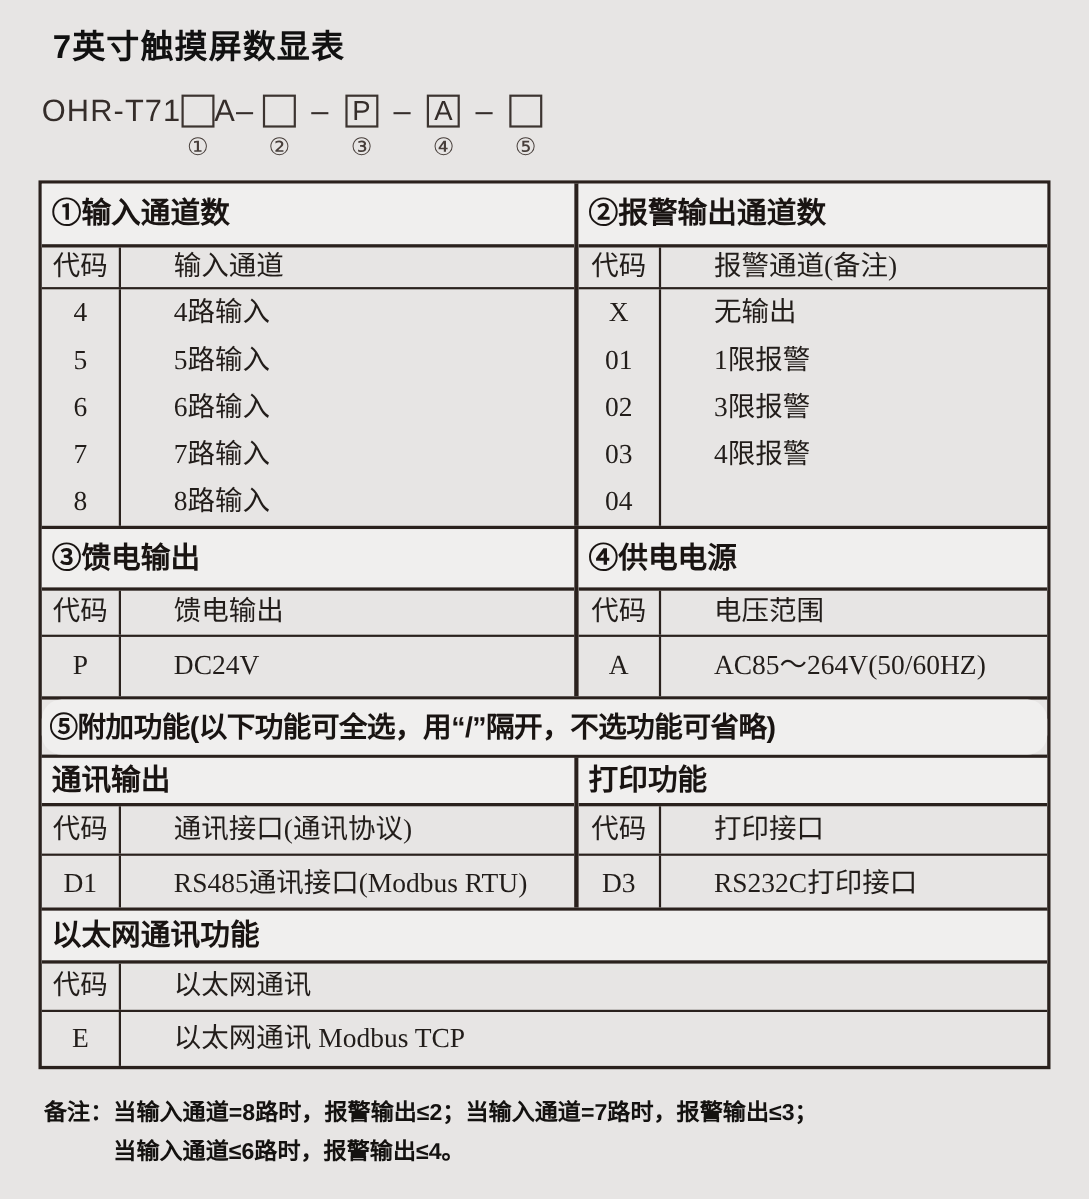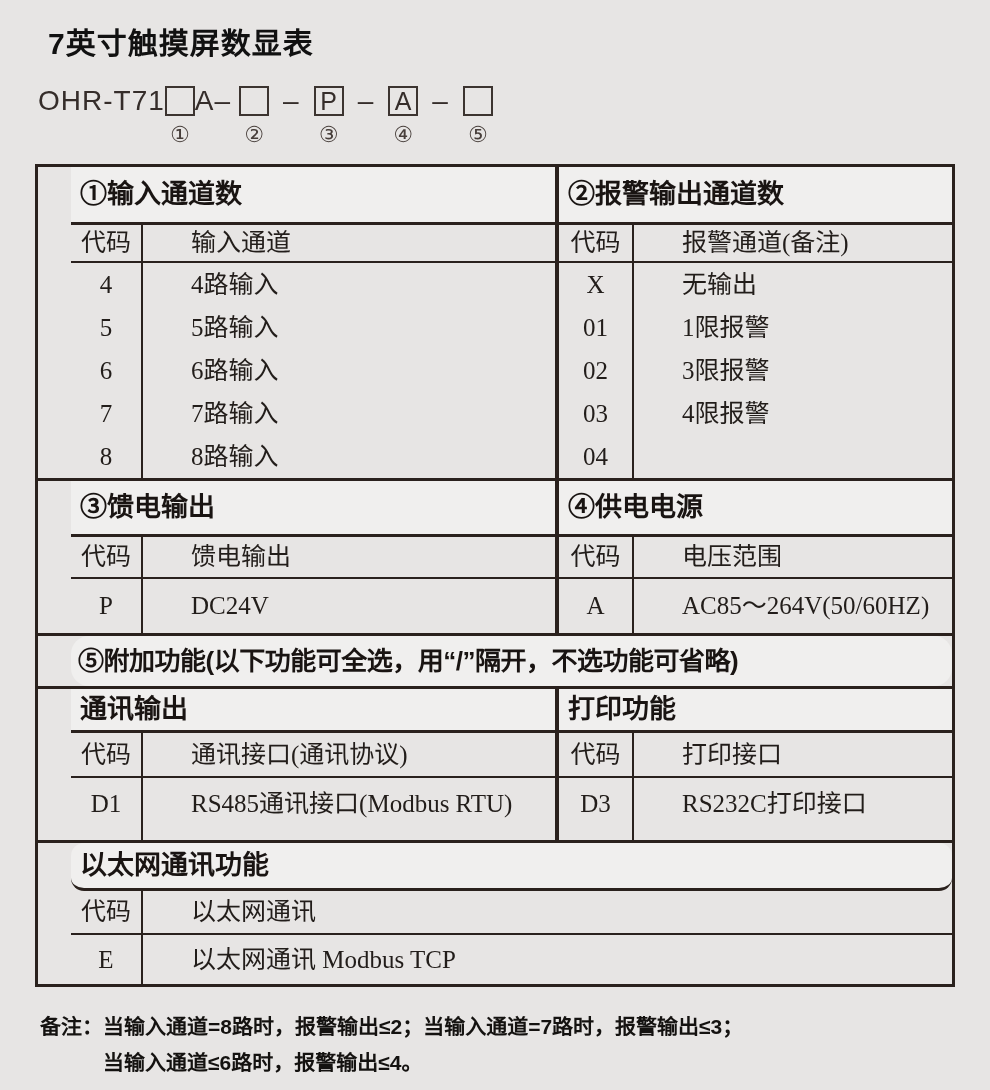--- a/index.html
+++ b/index.html
@@ -37,54 +37,54 @@
     margin-top:6px; height:26px;
     font-family:"DejaVu Sans", sans-serif;
     font-size:22px; line-height:26px; color:#473e3a;
   }
   
   .tbl {
     margin:16px 0 0 35px; width:920px;
     border:3px solid #2a211d; background:#e7e5e4;
     font-size:25px;
   }
-  .band { display:flex; border-top:3px solid #2a211d;padding-left:33px; }
+  .band { display:flex; border-top:3px solid #2a211d; }
   .band.first { border-top:none; }
   .half-l { width:488px; border-right:4px solid #2a211d; }
   .half-r { flex:1; }
   .full { width:100%; }
   .sec-h {
     background:#f0efee; border-bottom:3px solid #2a211d;
     font-family:"Liberation Sans", sans-serif; font-weight:700;
     font-size:27px; color:#191412; padding-left:9px;
   }
   .sec-h.h55 { height:58px; line-height:55px; }
   .sec-h.h53 { height:56px; line-height:53px; }
   .sec-h.h41 { height:44px; line-height:41px; }
-  .sec-h.h45 { height:48px; line-height:45px;border-radius:13px; }
+  .sec-h.h45 { height:48px; line-height:45px; }
   .sec5-h {
     background:#f0efee;
     font-family:"Liberation Sans", sans-serif; font-weight:700;
     font-size:26px; color:#191412; padding-left:7px;
     height:50px; line-height:50px; letter-spacing:-0.5px;border-radius:18px;
   }
   .sub { display:flex; border-bottom:2px solid #2a211d;align-items:center; }
   .sub.h36 { height:38px; line-height:36px; }
   .sub.h40 { height:42px; line-height:40px; }
   .sub.h43 { height:45px; line-height:43px; }
   .sub.h42 { height:44px; line-height:42px; }
   .code { border-right:2px solid #2a211d; text-align:center; flex-shrink:0; }
   .c72 { width:72px; }
   .c75 { width:75px; }
   .desc { flex:1; padding-left:8px;margin-left:40px; }
   .data { display:flex; }
   .dcol { display:flex; flex-direction:column; }
   .ln43 { height:43px; line-height:43px; }
   .ln54 { height:54px; line-height:54px; }
-  .ln51 { height:62px; line-height:51px; }
+  .ln51 { height:47px; line-height:51px; }
   .ln49 { height:49px; line-height:49px; }
   
   .note {
     margin:22px 0 0 40px; display:flex;
     font-family:"Liberation Sans", sans-serif; font-weight:700;
     font-size:21px; line-height:36px; color:#141210;
   }
   .note-label { white-space:pre; }
 </style>
 </head>

